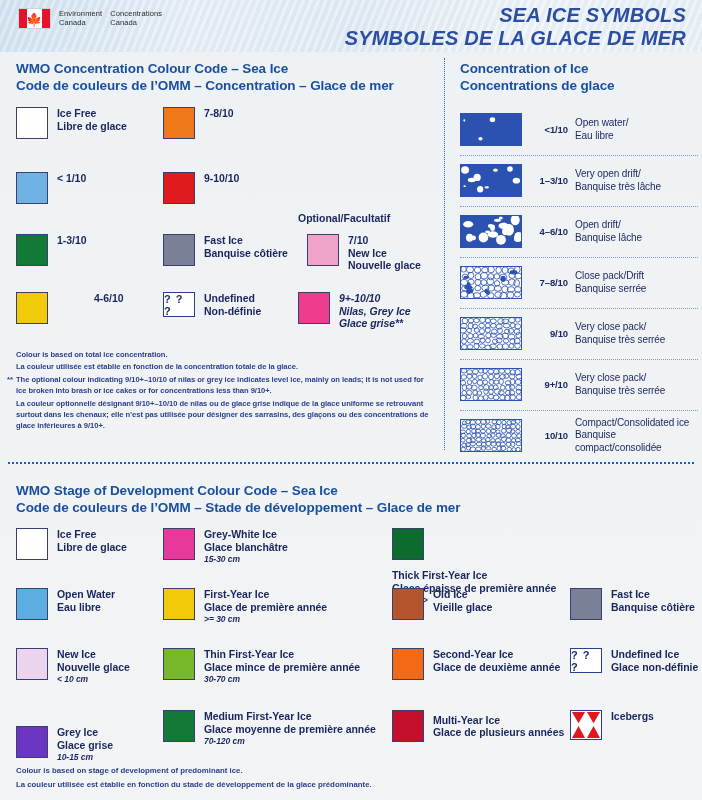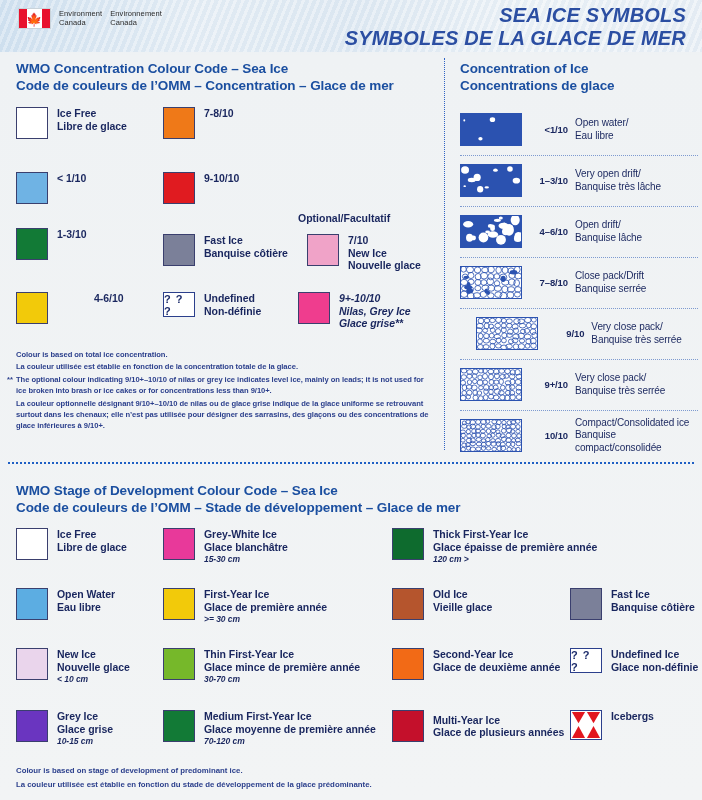--- a/index.html
+++ b/index.html
@@ -86,21 +86,21 @@
       <div class="flag">
         <span class="bar l"></span>
           <span class="bar r"></span>
         <span class="leaf">🍁</span>
       </div>
       <div class="envtxt">
         <div>Environment</div>
         <div>Canada</div>
       </div>
       <div class="envtxt">
-        <div>Environnement</div>
+        <div>Concentrations</div>
         <div>Canada</div>
       </div>
     </div>
     <div class="title-block">
       <div class="t1">SEA ICE SYMBOLS</div>
       <div class="t2">SYMBOLES DE LA GLACE DE MER</div>
     </div>
   </div>
 
   <div class="left-panel">
@@ -116,21 +116,21 @@
             <div>Ice Free</div>
             <div>Libre de glace</div>
           </div>
         </div>
         <div class="cc-item" style="left: 16px; top: 120px;">
           <div class="sw" style="background: rgb(111, 179, 228);"></div>
           <div class="lbl">
             <div>&lt; 1/10</div>
           </div>
         </div>
-        <div class="cc-item" style="left: 16px; top: 176px; justify-content: center;">
+        <div class="cc-item" style="left: 16px; top: 182px; justify-content: center;">
           <div class="sw" style="background: rgb(18, 122, 54);"></div>
           <div class="lbl">
             <div>1-3/10</div>
           </div>
         </div>
         <div class="cc-item" style="left: 16px; top: 240px; gap: 46px;">
           <div class="sw" style="background: rgb(242, 202, 10);"></div>
           <div class="lbl">
             <div>4-6/10</div>
           </div>
@@ -319,21 +319,21 @@
               <ellipse cx="9.8" cy="25.3" rx="2.7" ry="2.7" fill="#2b52b0"></ellipse>
               <ellipse cx="43.6" cy="12.6" rx="2.7" ry="3.3" fill="#2b52b0"></ellipse>
             </svg></div>
           <div class="frac">7–8/10</div>
           <div class="nm">
             <div>Close pack/Drift</div>
             <div>Banquise serrée</div>
           </div>
         </div>
         <div class="rowdiv" style="top: 256px;"></div>
-        <div class="conc-row" style="top: 256px; justify-content: center;">
+        <div class="conc-row" style="top: 256px;">
           <div class="pat"><svg width="100%" height="100%" viewBox="0 0 62 33" preserveAspectRatio="none">
               <rect width="62" height="33" fill="#ffffff"></rect>
               <ellipse cx="4.1" cy="3.1" rx="3.0" ry="2.9" fill="none" stroke="#2b52b0" stroke-width="0.85"></ellipse>
               <ellipse cx="10.3" cy="2.8" rx="2.9" ry="2.4" fill="none" stroke="#2b52b0" stroke-width="0.85"></ellipse>
               <ellipse cx="15.9" cy="2.6" rx="3.0" ry="2.3" fill="none" stroke="#2b52b0" stroke-width="0.85"></ellipse>
               <ellipse cx="22.3" cy="2.1" rx="3.1" ry="2.8" fill="none" stroke="#2b52b0" stroke-width="0.85"></ellipse>
               <ellipse cx="27.7" cy="2.8" rx="2.6" ry="2.4" fill="none" stroke="#2b52b0" stroke-width="0.85"></ellipse>
               <ellipse cx="33.4" cy="3.4" rx="3.1" ry="2.5" fill="none" stroke="#2b52b0" stroke-width="0.85"></ellipse>
               <ellipse cx="41.2" cy="3.5" rx="3.3" ry="2.9" fill="none" stroke="#2b52b0" stroke-width="0.85"></ellipse>
               <ellipse cx="45.7" cy="3.5" rx="3.4" ry="2.5" fill="none" stroke="#2b52b0" stroke-width="0.85"></ellipse>
@@ -594,21 +594,21 @@
           </div>
         </div>
         <div class="st-item" style="left: 16px; top: 178px;">
           <div class="sw" style="background: rgb(234, 213, 236);"></div>
           <div class="lbl">
             <div>New Ice</div>
             <div>Nouvelle glace</div>
             <span class="sub">&lt; 10 cm</span>
           </div>
         </div>
-        <div class="st-item" style="left: 16px; top: 240px;">
+        <div class="st-item" style="left: 16px; top: 256px;">
           <div class="sw" style="background: rgb(106, 53, 192);"></div>
           <div class="lbl">
             <div>Grey Ice</div>
             <div>Glace grise</div>
             <span class="sub">10-15 cm</span>
           </div>
         </div>
         <div class="st-item" style="left: 163px; top: 58px;">
           <div class="sw" style="background: rgb(232, 57, 154);"></div>
           <div class="lbl">
@@ -634,21 +634,21 @@
           </div>
         </div>
         <div class="st-item" style="left: 163px; top: 240px;">
           <div class="sw" style="background: rgb(18, 122, 54);"></div>
           <div class="lbl">
             <div>Medium First-Year Ice</div>
             <div>Glace moyenne de première année</div>
             <span class="sub">70-120 cm</span>
           </div>
         </div>
-        <div class="st-item" style="left: 392px; top: 58px;">
+        <div class="st-item" style="left: 392px; top: 58px; flex-direction: column;">
           <div class="sw" style="background: rgb(14, 107, 46);"></div>
           <div class="lbl">
             <div>Thick First-Year Ice</div>
             <div>Glace épaisse de première année</div>
             <span class="sub">120 cm &gt;</span>
           </div>
         </div>
         <div class="st-item" style="left: 392px; top: 118px;">
           <div class="sw" style="background: rgb(181, 85, 45);"></div>
           <div class="lbl">

